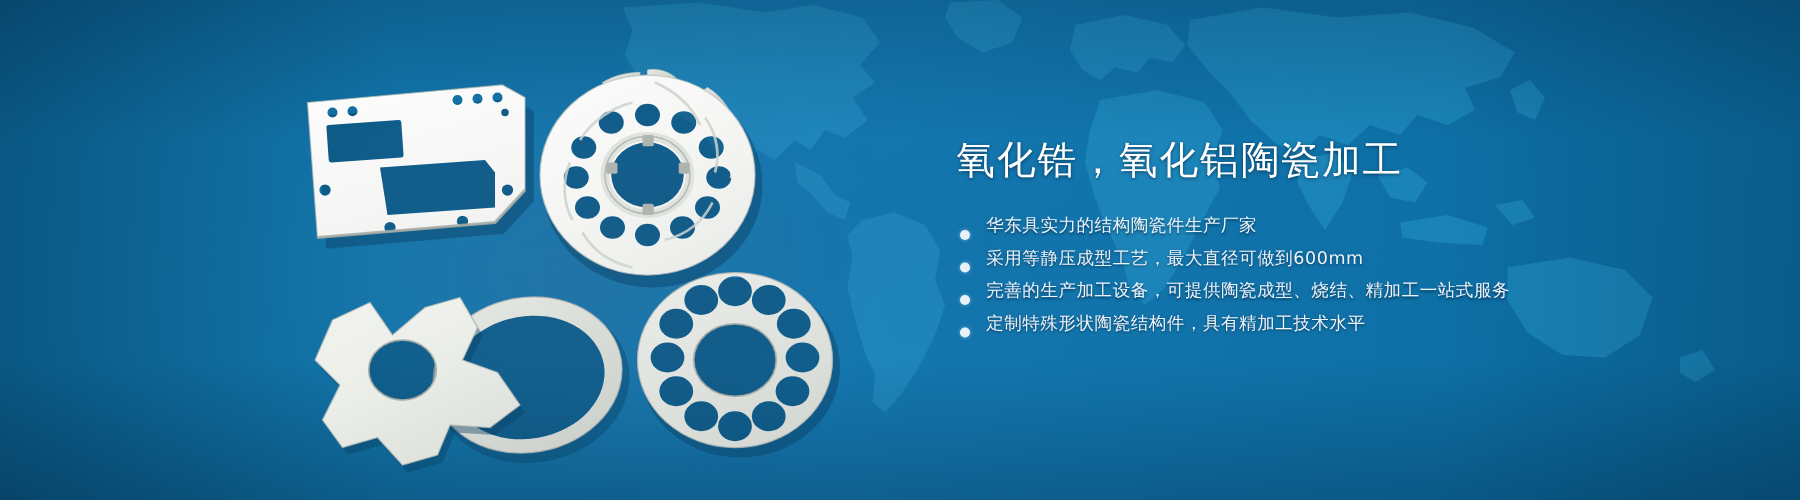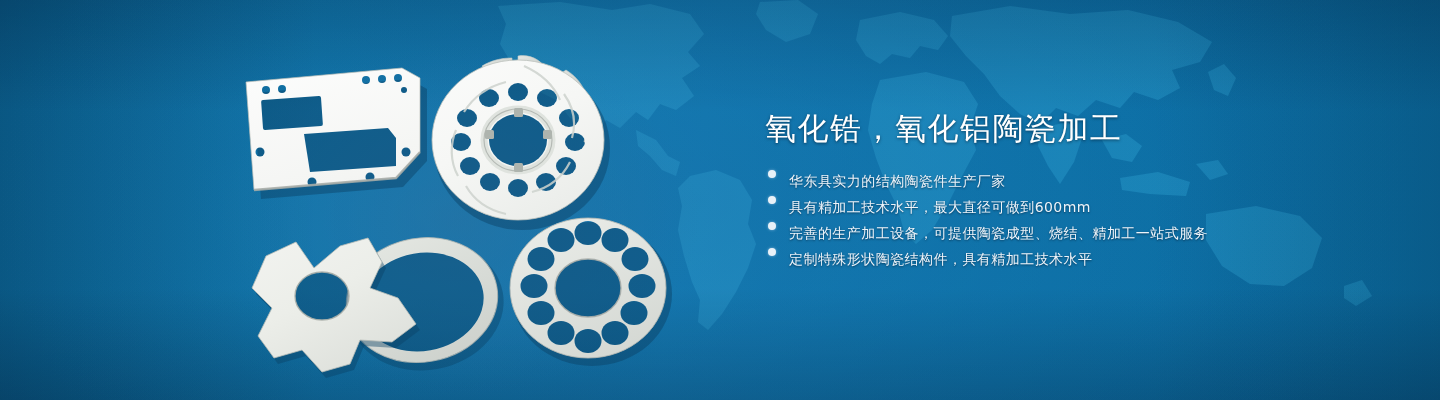--- a/index.html
+++ b/index.html
@@ -64,21 +64,21 @@
     text-shadow:0 1px 3px rgba(0,12,28,.55);
     white-space:nowrap;
   }
   .bullets{
     list-style:none;
     margin:22px 0 0 3px;
     padding:0;
   }
   .bullets li{
     display:flex;
-    align-items:flex-start;
+    align-items:flex-end;
     height:22px;
     margin-bottom:4px;
     font-size:14px;
     line-height:22px;
     color:#eef4fa;
     letter-spacing:.45px;
     text-shadow:0 1px 2px rgba(0,10,24,.5);
     white-space:nowrap;
   }
   .dot{
@@ -322,21 +322,21 @@
   <div class="copy">
     <h1 class="headline">氧化锆，氧化铝陶瓷加工</h1>
 
     <ul class="bullets">
       <li>
         <span class="dot"></span>
         <span>华东具实力的结构陶瓷件生产厂家</span>
       </li>
       <li>
         <span class="dot"></span>
-        <span>具有精加工技术水平，最大直径可做到600mm</span>
+        <span>采用等静压成型工艺，最大直径可做到600mm</span>
       </li>
       <li>
         <span class="dot"></span>
         <span>完善的生产加工设备，可提供陶瓷成型、烧结、精加工一站式服务</span>
       </li>
       <li>
         <span class="dot"></span>
         <span>定制特殊形状陶瓷结构件，具有精加工技术水平</span>
       </li>
     </ul>

